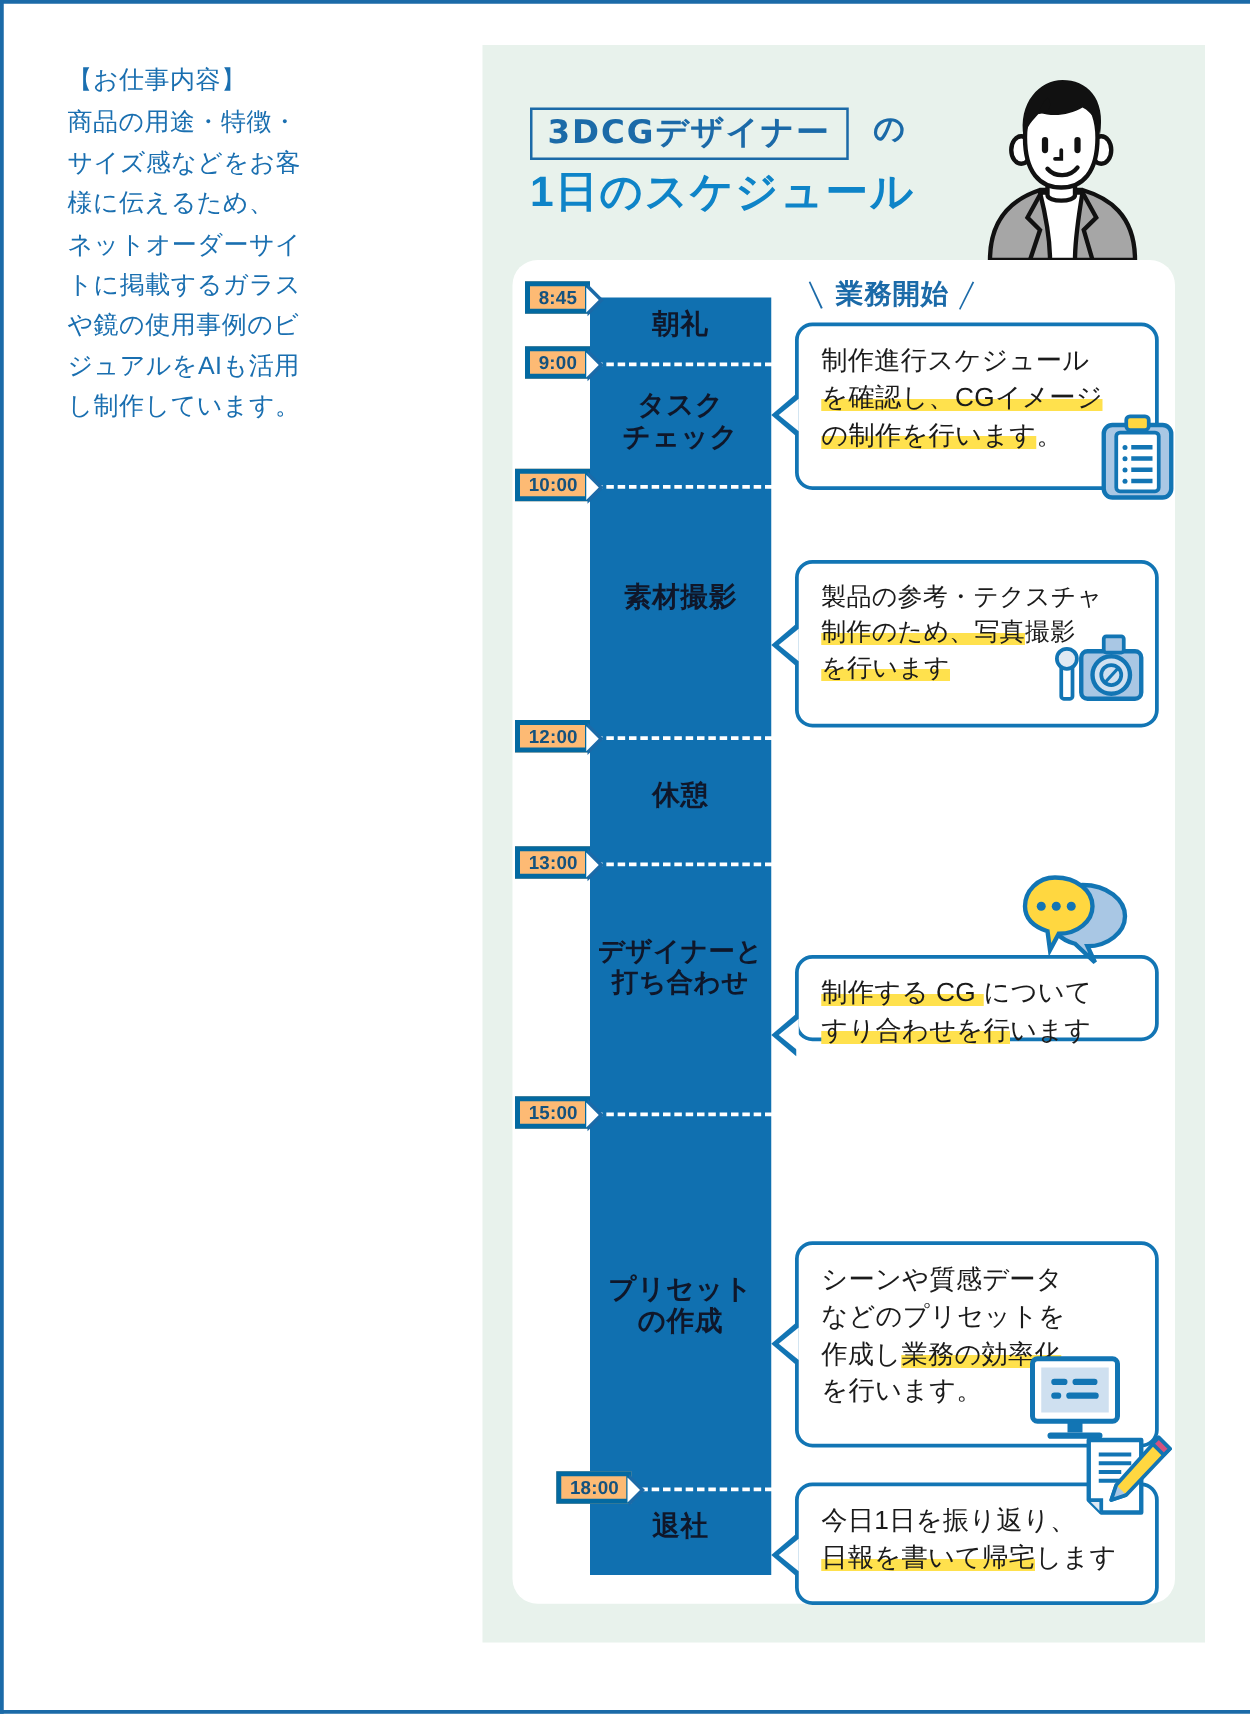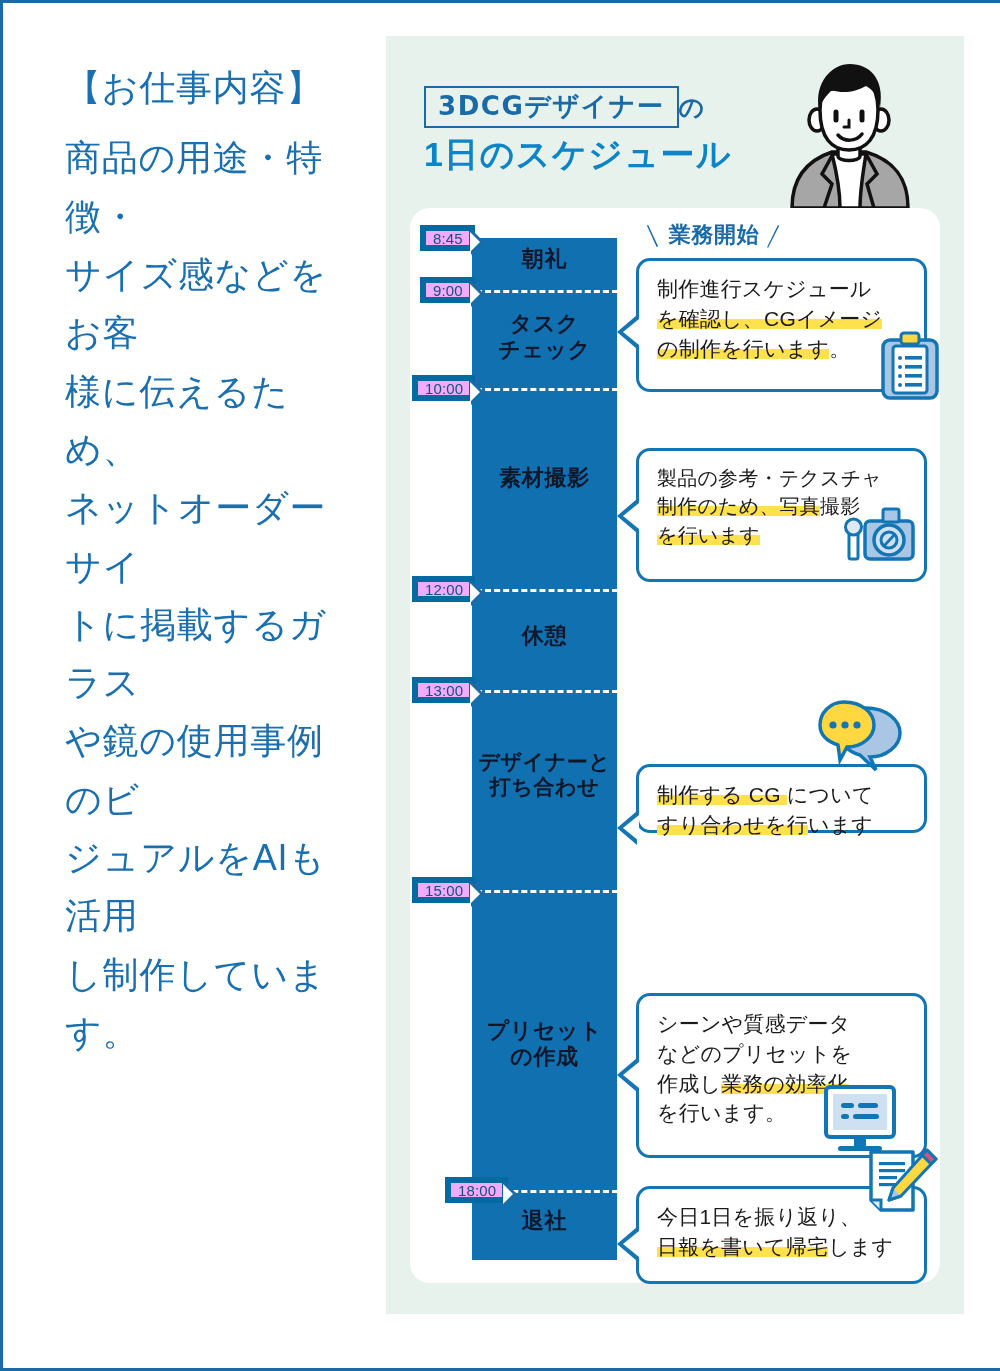--- a/index.html
+++ b/index.html
@@ -27,23 +27,23 @@
   }
 
   
   .left-col {
     position: absolute;
     left: 50px;
     top: 44px;
     width: 300px;
   }
   .left-col p {
-    margin: 12px;
+    margin: 1px;
     color: #1a6fb0;
-    font-size: 36px;
+    font-size: 20px;
     line-height: 1.62;
     letter-spacing: 0.02em;
     font-weight: 500;
   }
 
   
   .panel {
     position: absolute;
     left: 383px;
     top: 33px;
@@ -61,22 +61,21 @@
     height: 172px;
   }
   .head-title {
     position: absolute;
     left: 38px;
     top: 50px;
     width: 360px;
   }
   .title-row1 {
     display: flex;
-    align-items: center;
-    gap: 0;
+    gap: 20px;
   }
   .title-boxed {
     border: 2px solid #1b6aa8;
     padding: 5px 12px 7px 12px;
     color: #1b6aa8;
     font-size: 26px;
     font-weight: 700;
     letter-spacing: 0.06em;
     line-height: 1;
     background: transparent;
@@ -122,29 +121,29 @@
     top: 30px;
     width: 145px;
     height: 1022px;
     background: #1070b0;
   }
 
   
   .chip {
     position: absolute;
     height: 26px;
-    background: #f0abfc;
-    border: 6px solid #0369a1;
+    background: #fdba74;
+    border: 4px solid #0369a1;
     box-sizing: border-box;
     display: flex;
     align-items: center;
     justify-content: center;
     color: #14527e;
     font-size: 15px;
-    font-weight: 400;
+    font-weight: 700;
     letter-spacing: 0.01em;
     padding: 0 6px 0 7px;
     z-index: 6;
     font-family: "Liberation Sans", sans-serif;
   }
   .chip::after {
     content: "";
     position: absolute;
     right: -15px;
     top: -2px;

